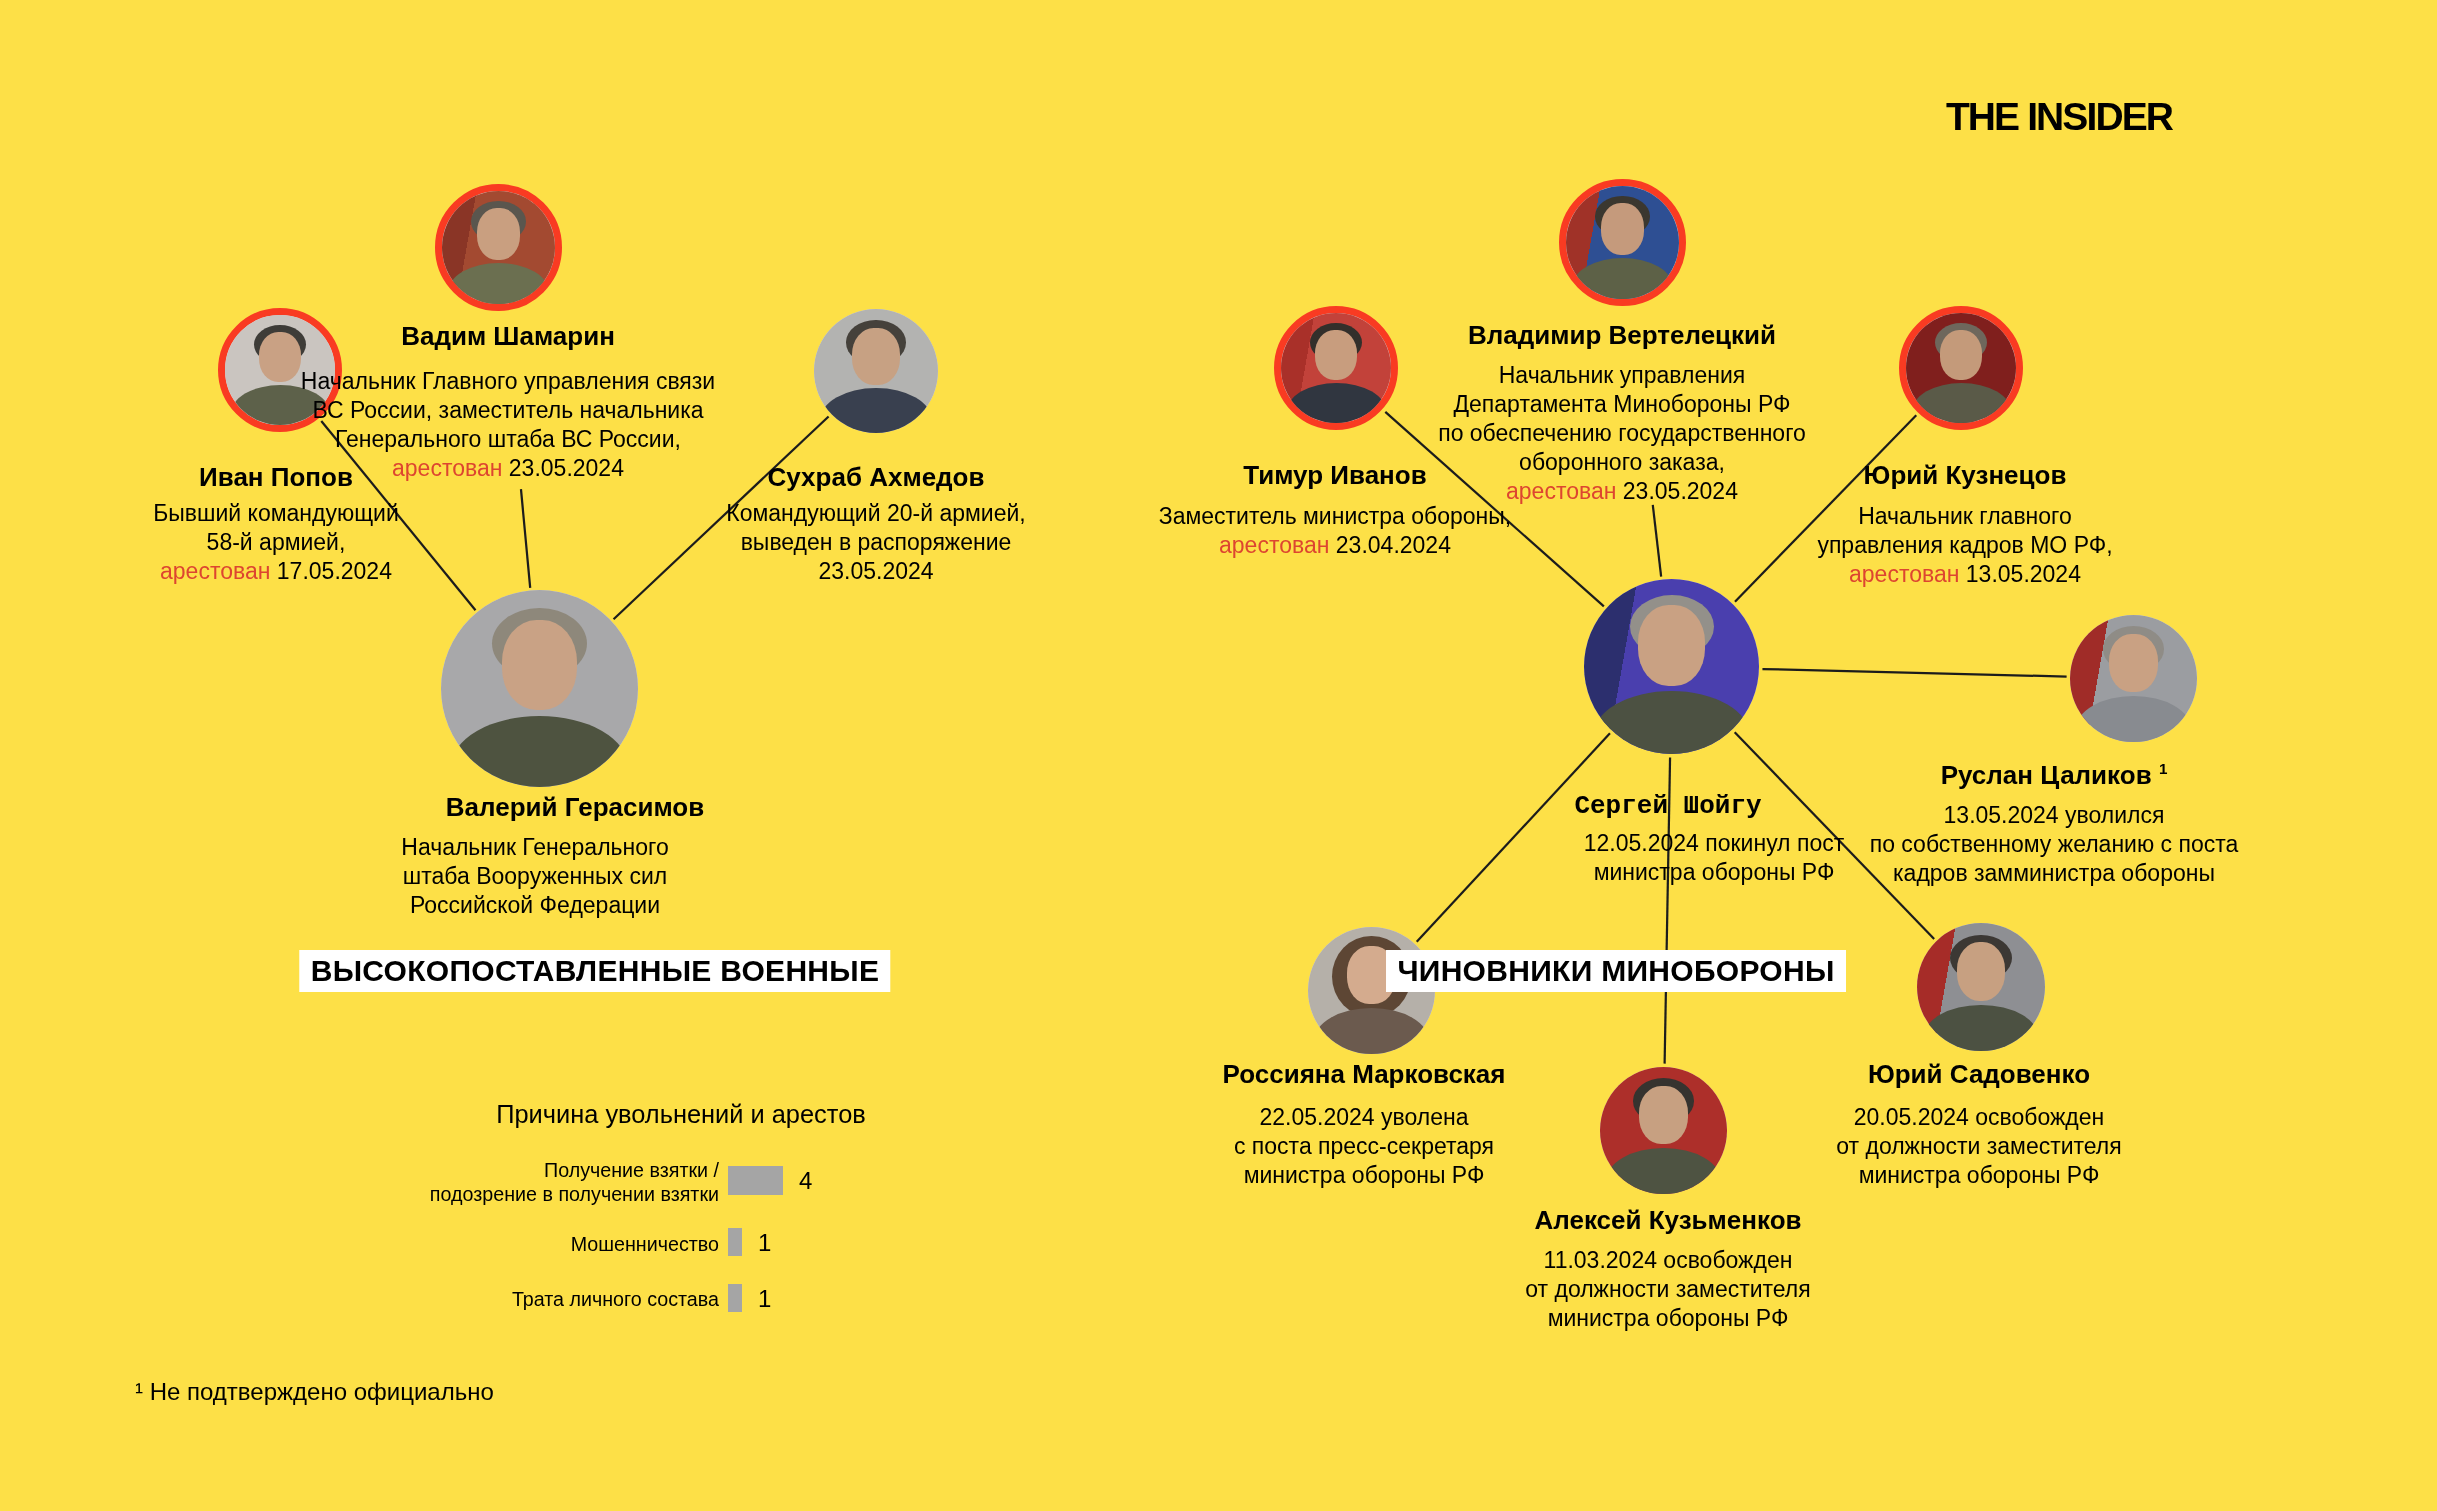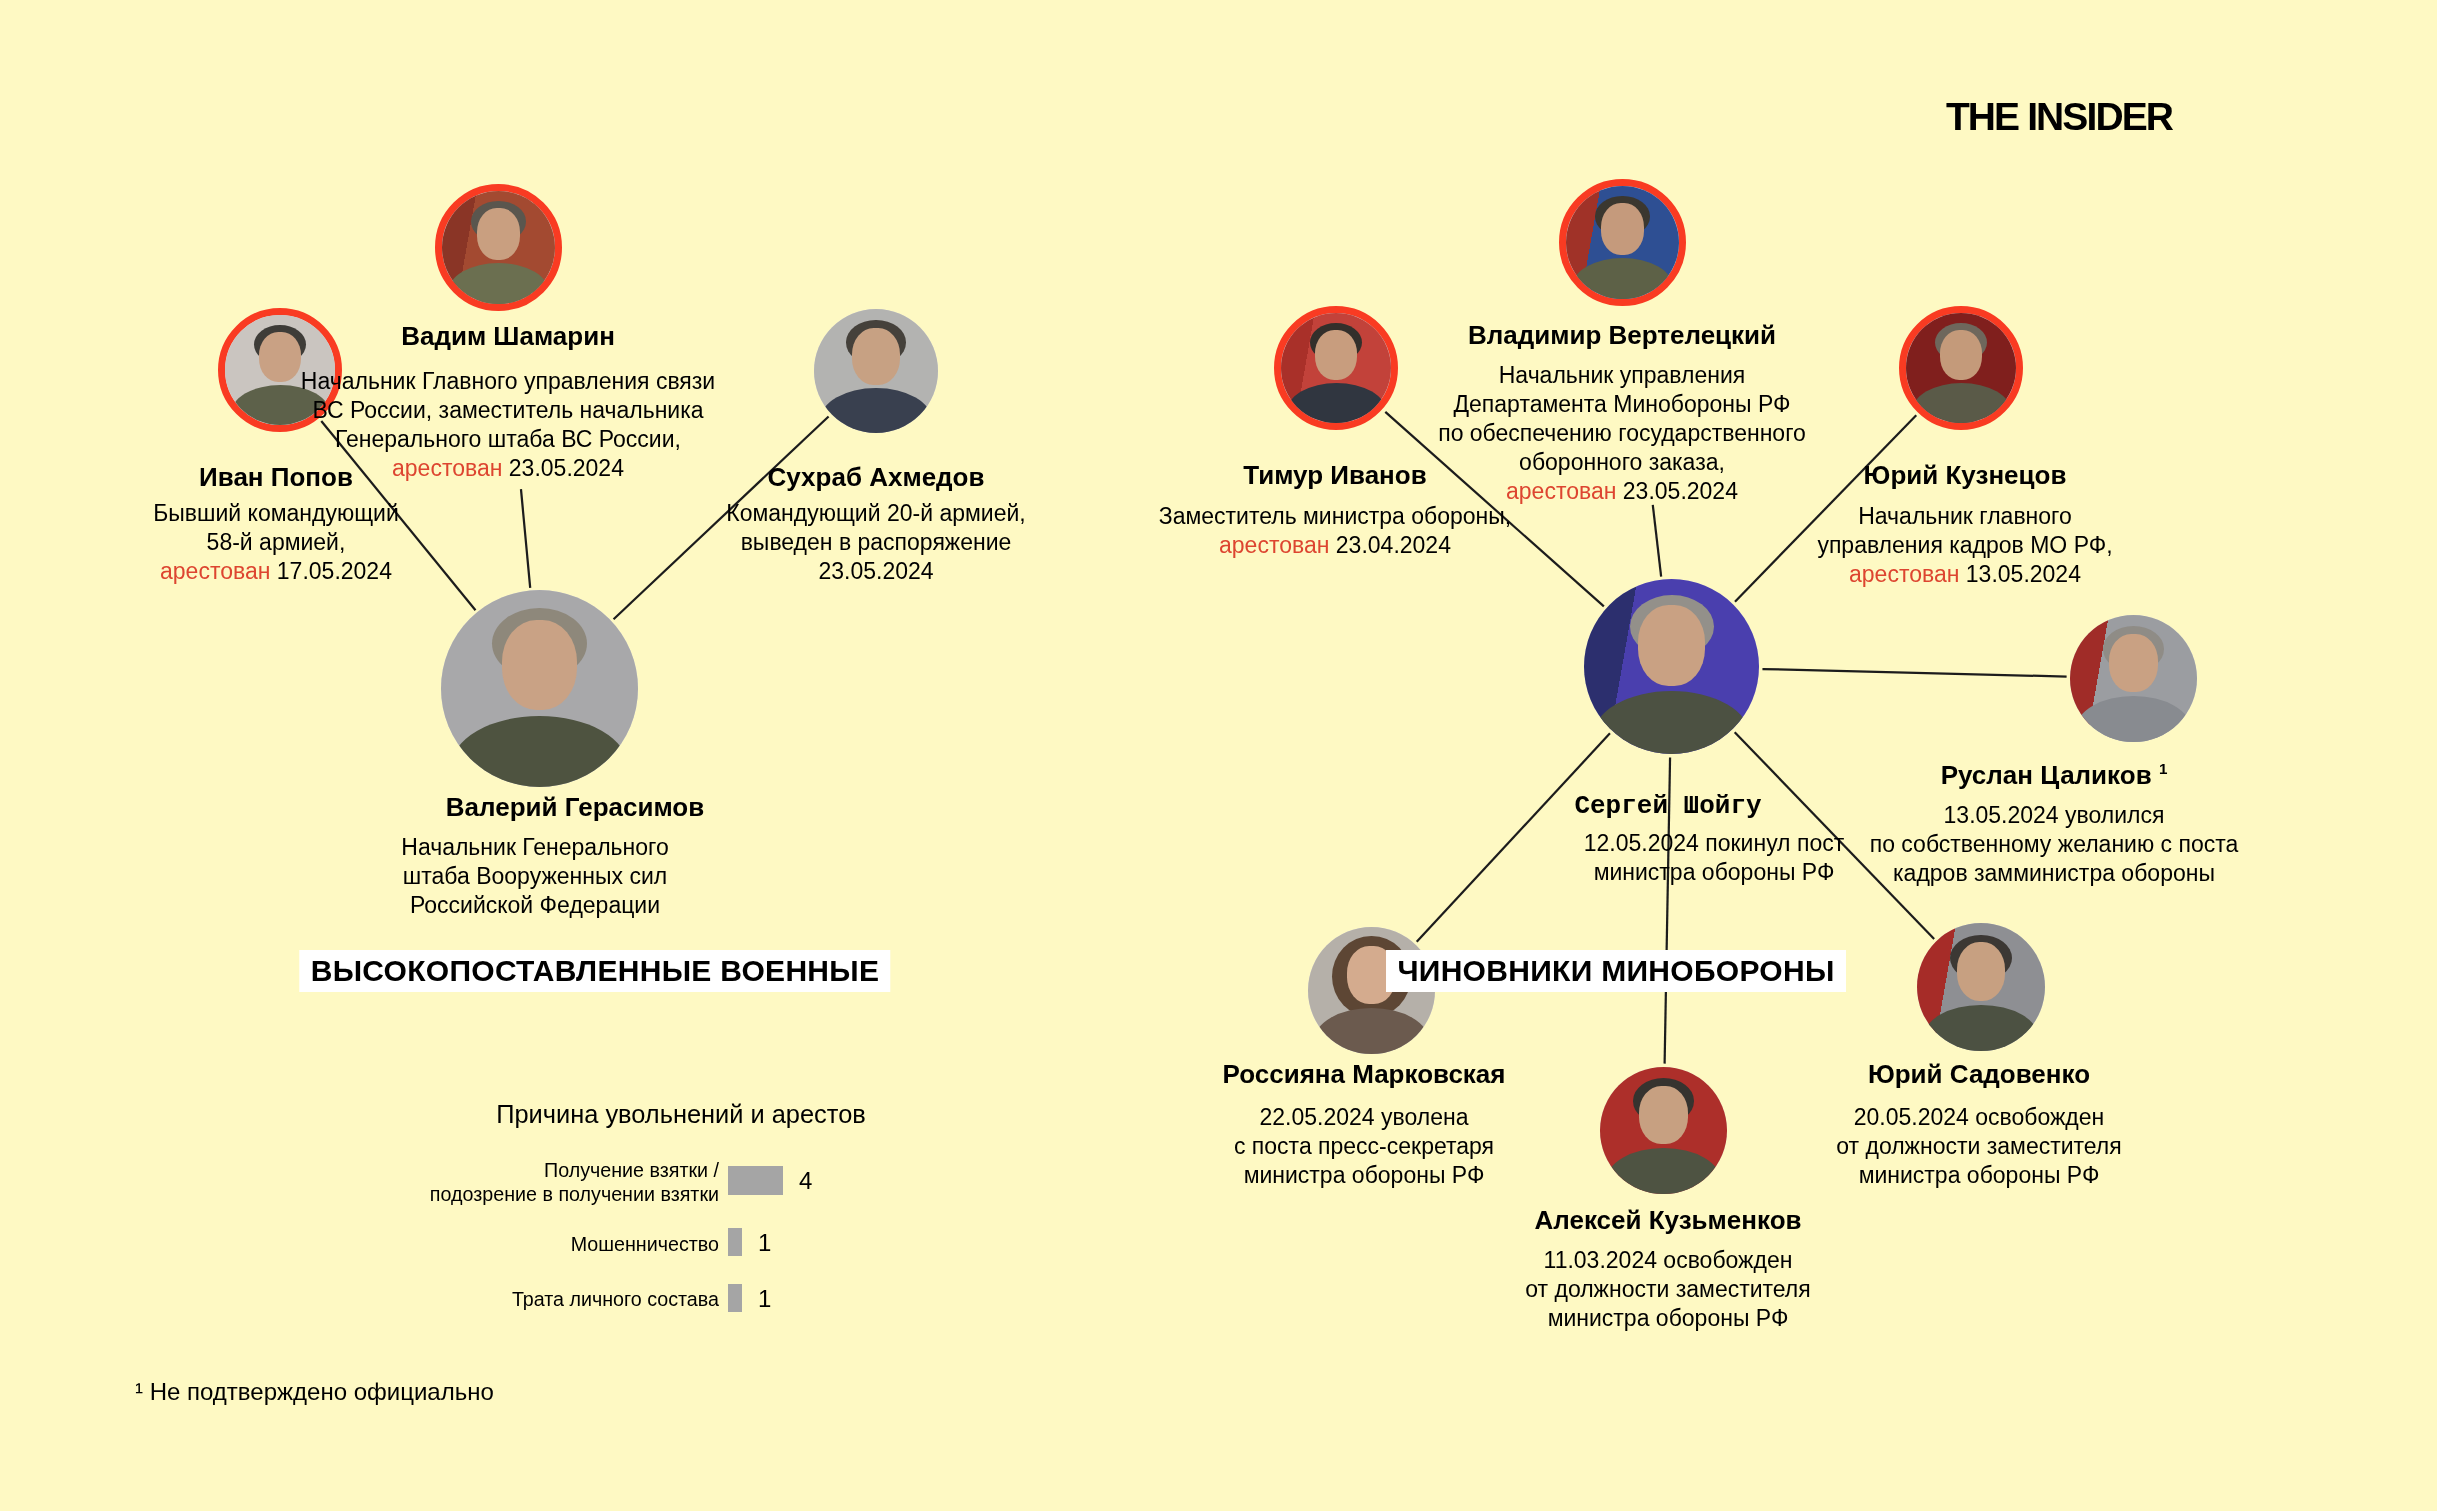--- a/index.html
+++ b/index.html
@@ -1,16 +1,16 @@
 <!DOCTYPE html>
 <html style="font-size:10.2px"><head>
 <meta charset="utf-8">
 <style>
   html,body{margin:0;padding:0;background:#ffffff;}
-  .canvas{position:relative;width:2438px;height:1512px;background:#fef9c3;overflow:hidden;
+  .canvas{position:relative;width:2438px;height:1512px;background:#fde047;overflow:hidden;
           font-family:"Liberation Sans","DejaVu Sans",sans-serif;color:#000;}
   #edges{position:absolute;left:0;top:0;z-index:1;}
   .avatar{position:absolute;border-radius:50%;overflow:hidden;box-sizing:border-box;z-index:2;background:#ddd;}
   .avatar.ring{border:7.6px solid #f93b22;}
   .av-bg{position:absolute;inset:0;}
   .av-hair{position:absolute;left:26%;top:9%;width:48%;height:36%;border-radius:50%;}
   .av-hair.long{left:19%;top:7%;width:62%;height:64%;}
   .av-face{position:absolute;left:31%;top:15%;width:38%;height:46%;border-radius:46%;}
   .av-suit{position:absolute;left:5%;bottom:-16%;width:90%;height:52%;border-radius:50% 50% 0 0;}
   .p-name{position:absolute;z-index:3;transform:translateX(-50%);text-align:center;

